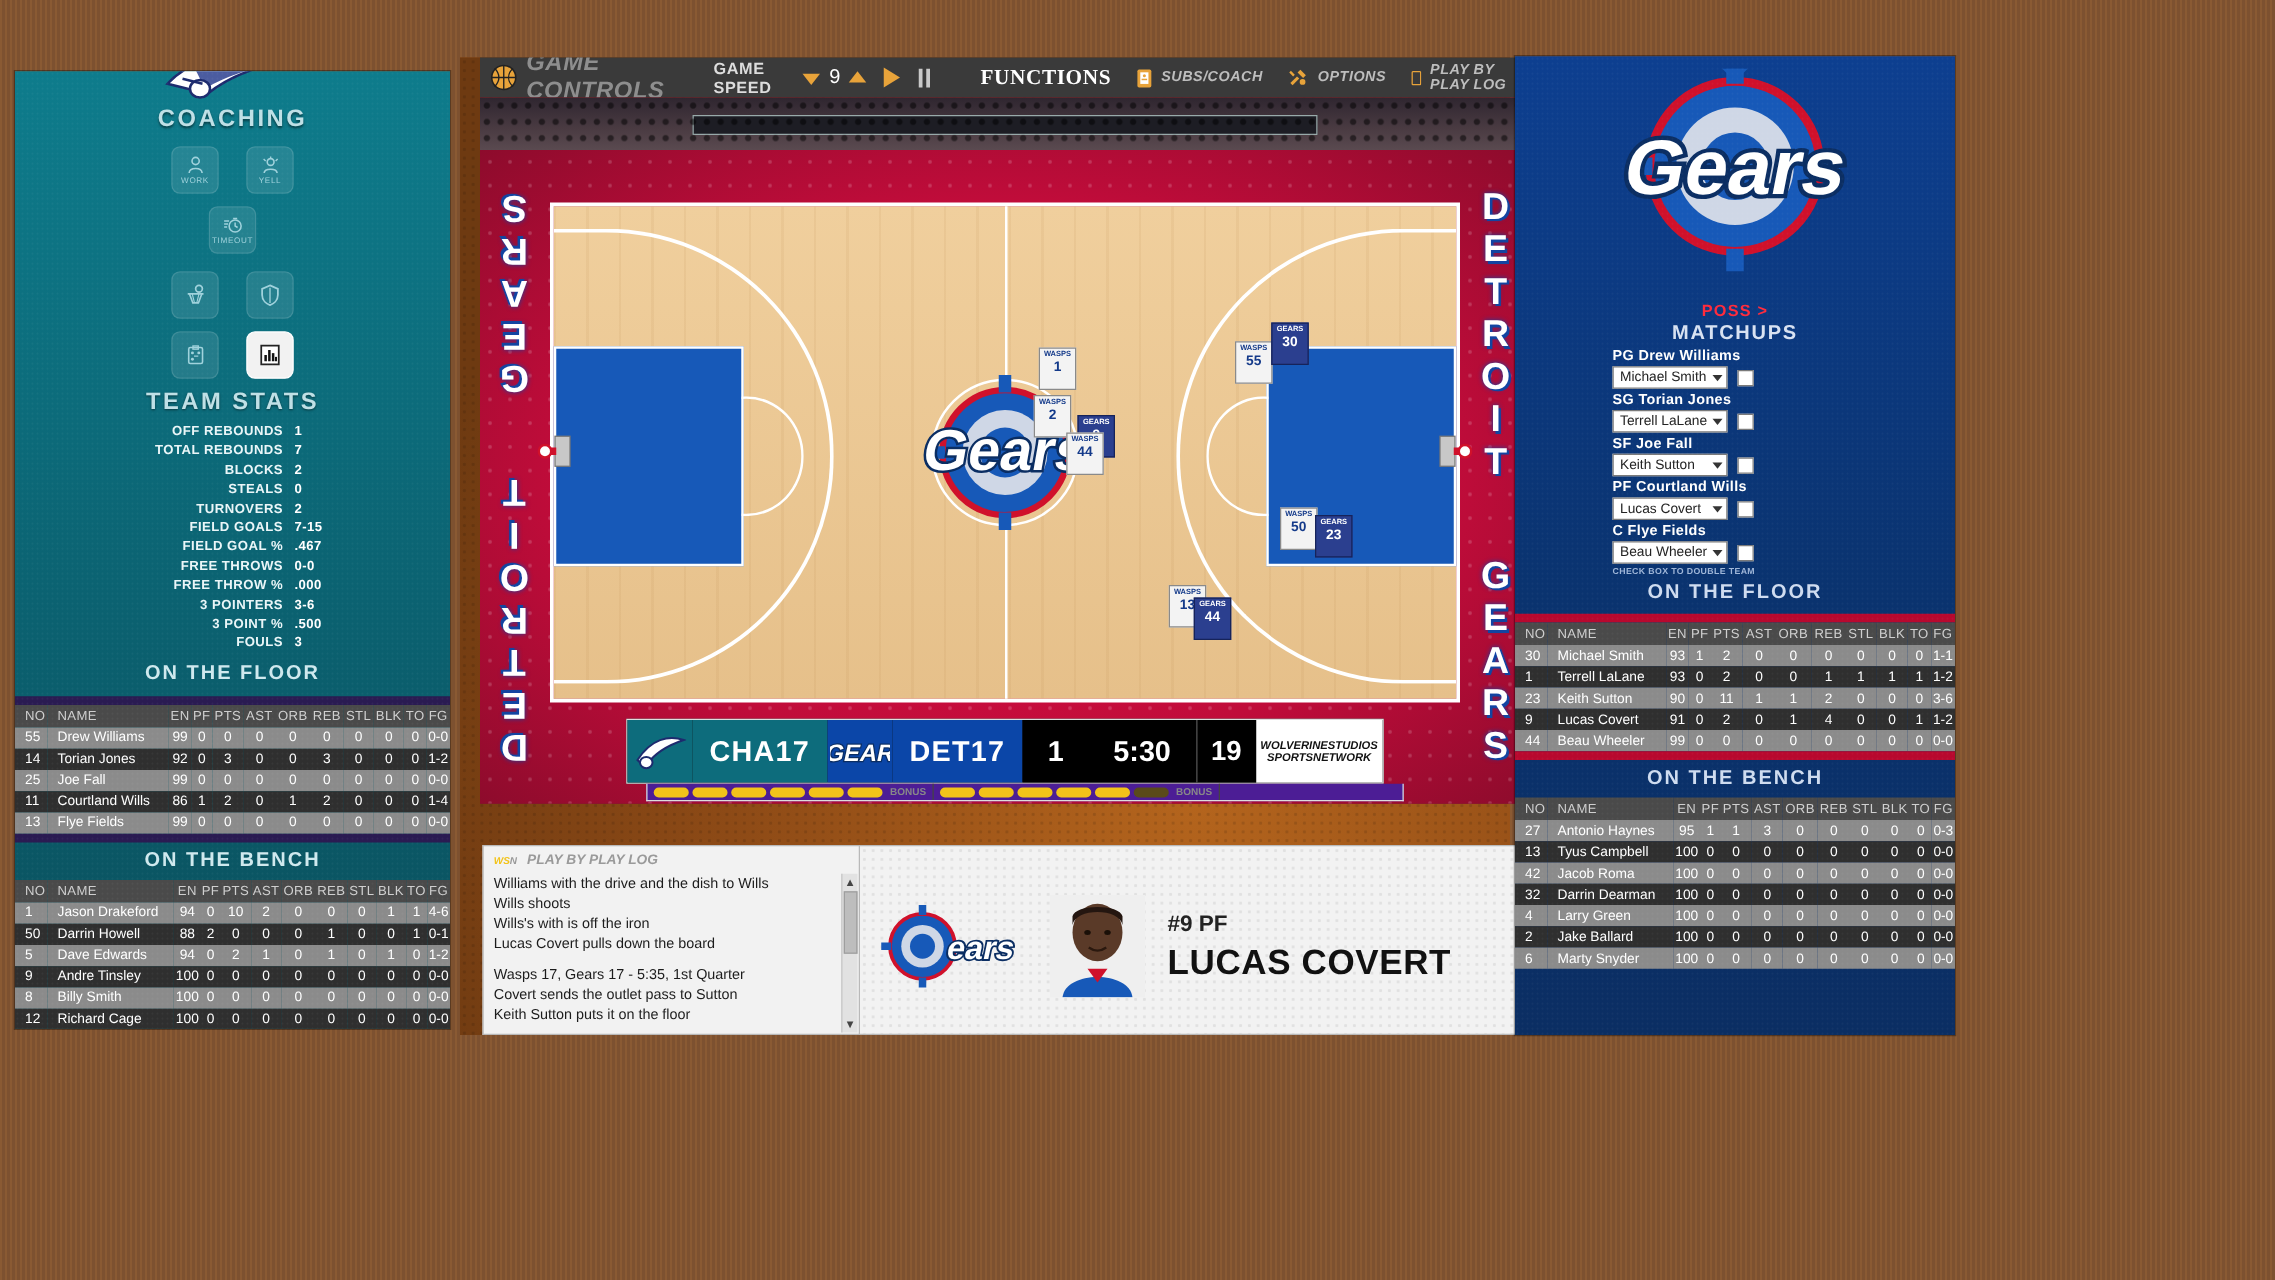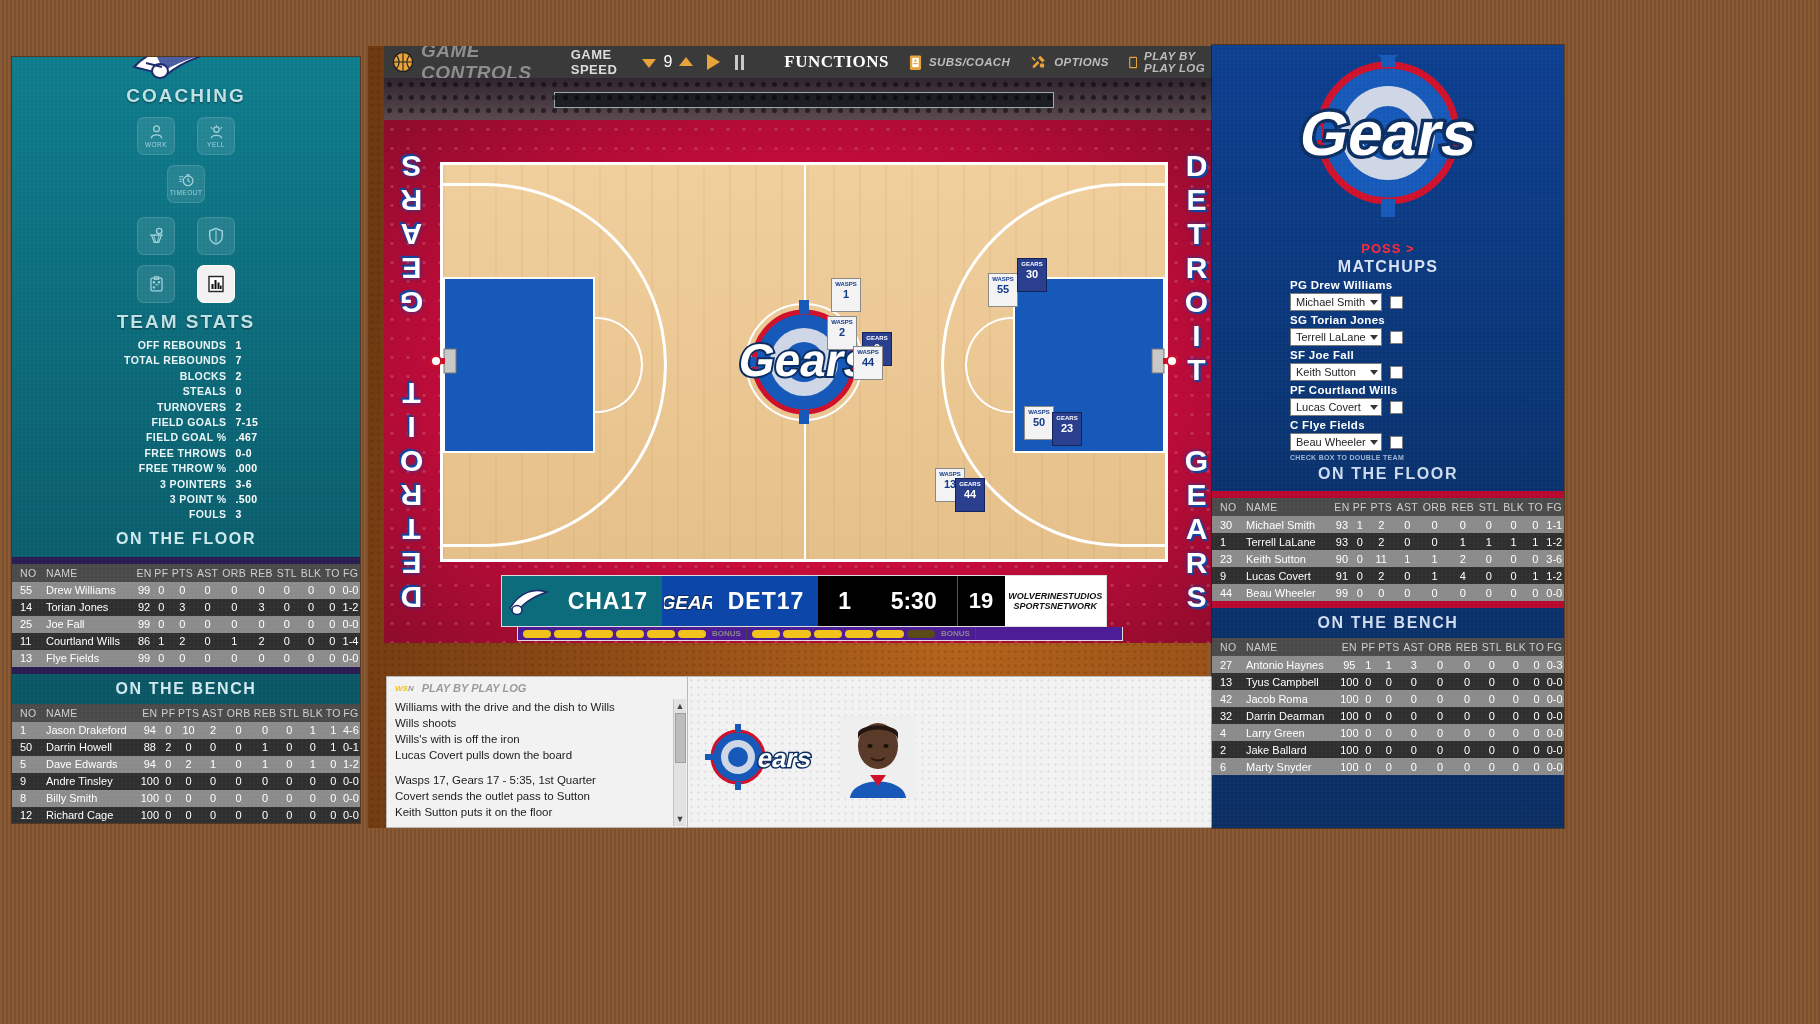--- a/index.html
+++ b/index.html
@@ -851,20 +851,24 @@
           <svg width="76" height="82" viewBox="0 0 76 82">
             <rect width="76" height="82" fill="#efefef"></rect>
             <ellipse cx="38" cy="30" rx="20" ry="23" fill="#5a3a28"></ellipse>
             <path d="M18 24 C20 10, 56 10, 58 24 L58 17 C56 7, 20 7, 18 17 Z" fill="#241610"></path>
             <ellipse cx="30" cy="30" rx="2.6" ry="2" fill="#1a1008"></ellipse>
             <ellipse cx="46" cy="30" rx="2.6" ry="2" fill="#1a1008"></ellipse>
             <path d="M31 42 Q38 47 45 42" stroke="#2a180e" stroke-width="1.8" fill="none"></path>
             <path d="M10 82 C12 60, 64 60, 66 82 Z" fill="#1759b8"></path>
             <path d="M30 59 L38 70 L46 59 Z" fill="#d0112b"></path>
           </svg>
+        </div>
+        <div class="pc-meta">
+          <div class="pos">#9 PF</div>
+          <div class="nm">LUCAS COVERT</div>
         </div>
       </div>
     </div>
   </div>
 </div>
 
 <div class="right-panel">
   <div class="rp-logo">
     <svg width="300" height="172" viewBox="0 0 300 172">
       <g transform="translate(150,78)">

